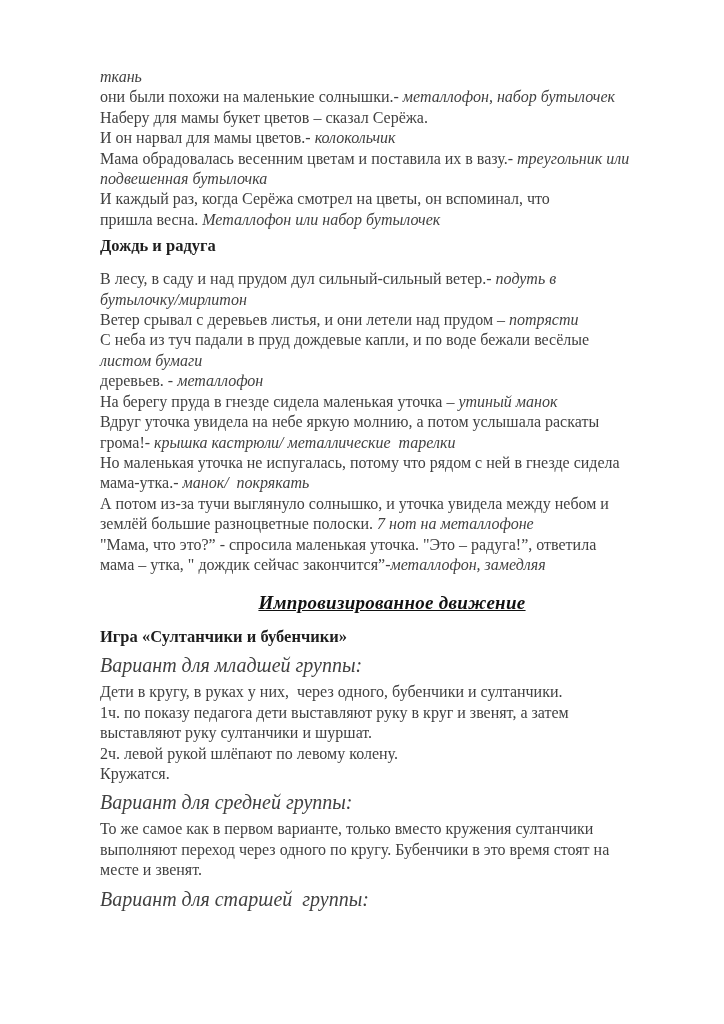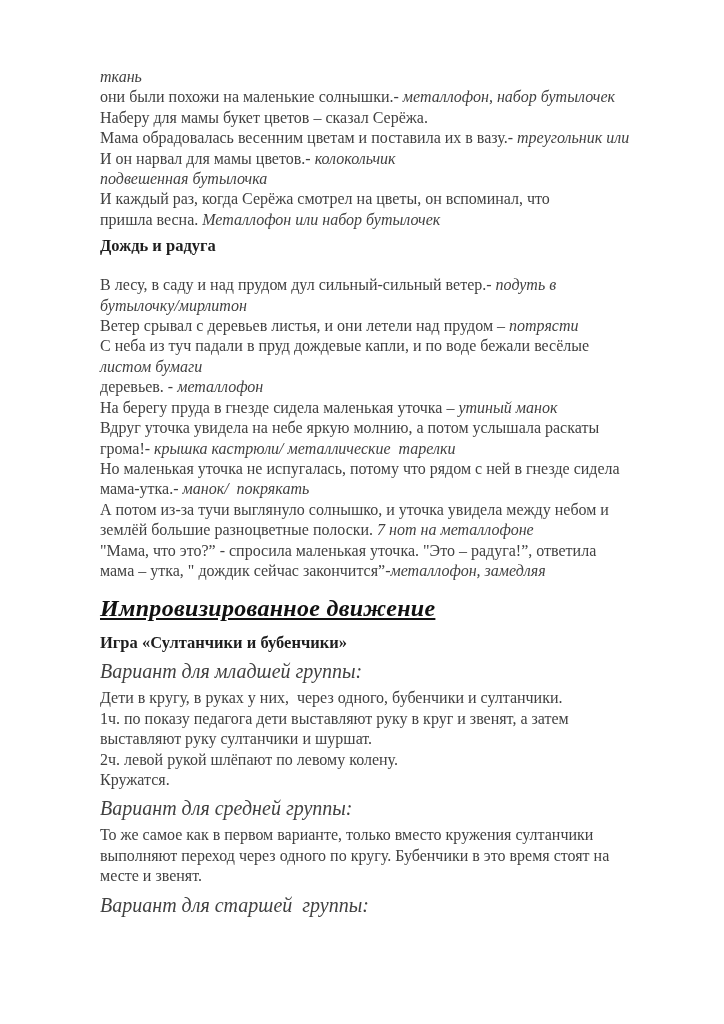--- a/index.html
+++ b/index.html
@@ -30,33 +30,34 @@
     white-space: pre;
   }
   .run { font-style: normal; text-align: right; }
   .run.italic { font-style: italic; }
 
   .h-bold {
     font-size: 16.5px;
     line-height: 21px;
     font-weight: bold;
     color: #1e1e1e;
-    margin: 5px 0 19px 0;
+    margin: 5px 0 13px 0;
     white-space: pre;
   }
   .h-main {
-    font-size: 24px;
+    font-size: 19px;
     line-height: 25px;
     font-weight: bold;
     font-style: italic;
     text-decoration: underline;
     color: #111111;
     margin: 15px 0 0 0;
     letter-spacing: 0.3px;
     white-space: pre;
+    text-align: center;
   }
   .h-game {
     font-size: 16.5px;
     line-height: 21px;
     font-weight: bold;
     color: #1e1e1e;
     margin: 11px 0 0 0;
     white-space: pre;
   }
   .subhead {
@@ -71,22 +72,22 @@
 </style>
 </head>
 <body>
 
 <div class="page">
   <div class="content">
       <div class="block para">
         <div class="line"><span class="run italic">ткань</span></div>
         <div class="line"><span class="run">они были похожи на маленькие солнышки.- </span><span class="run italic">металлофон, набор бутылочек</span></div>
         <div class="line"><span class="run">Наберу для мамы букет цветов – сказал Серёжа.</span></div>
+        <div class="line"><span class="run">И он нарвал для мамы цветов.- </span><span class="run italic">колокольчик</span></div>
         <div class="line"><span class="run">Мама обрадовалась весенним цветам и поставила их в вазу.- </span><span class="run italic">треугольник или</span></div>
-        <div class="line"><span class="run">И он нарвал для мамы цветов.- </span><span class="run italic">колокольчик</span></div>
         <div class="line"><span class="run italic">подвешенная бутылочка</span></div>
         <div class="line"><span class="run">И каждый раз, когда Серёжа смотрел на цветы, он вспоминал, что</span></div>
         <div class="line"><span class="run">пришла весна. </span><span class="run italic">Металлофон или набор бутылочек</span></div>
       </div>
       <div class="block h-bold">Дождь и радуга</div>
       <div class="block para">
         <div class="line"><span class="run">В лесу, в саду и над прудом дул сильный-сильный ветер.- </span><span class="run italic">подуть в</span></div>
         <div class="line"><span class="run italic">бутылочку/мирлитон</span></div>
         <div class="line"><span class="run">Ветер срывал с деревьев листья, и они летели над прудом – </span><span class="run italic">потрясти</span></div>
         <div class="line"><span class="run">С неба из туч падали в пруд дождевые капли, и по воде бежали весёлые</span></div>

